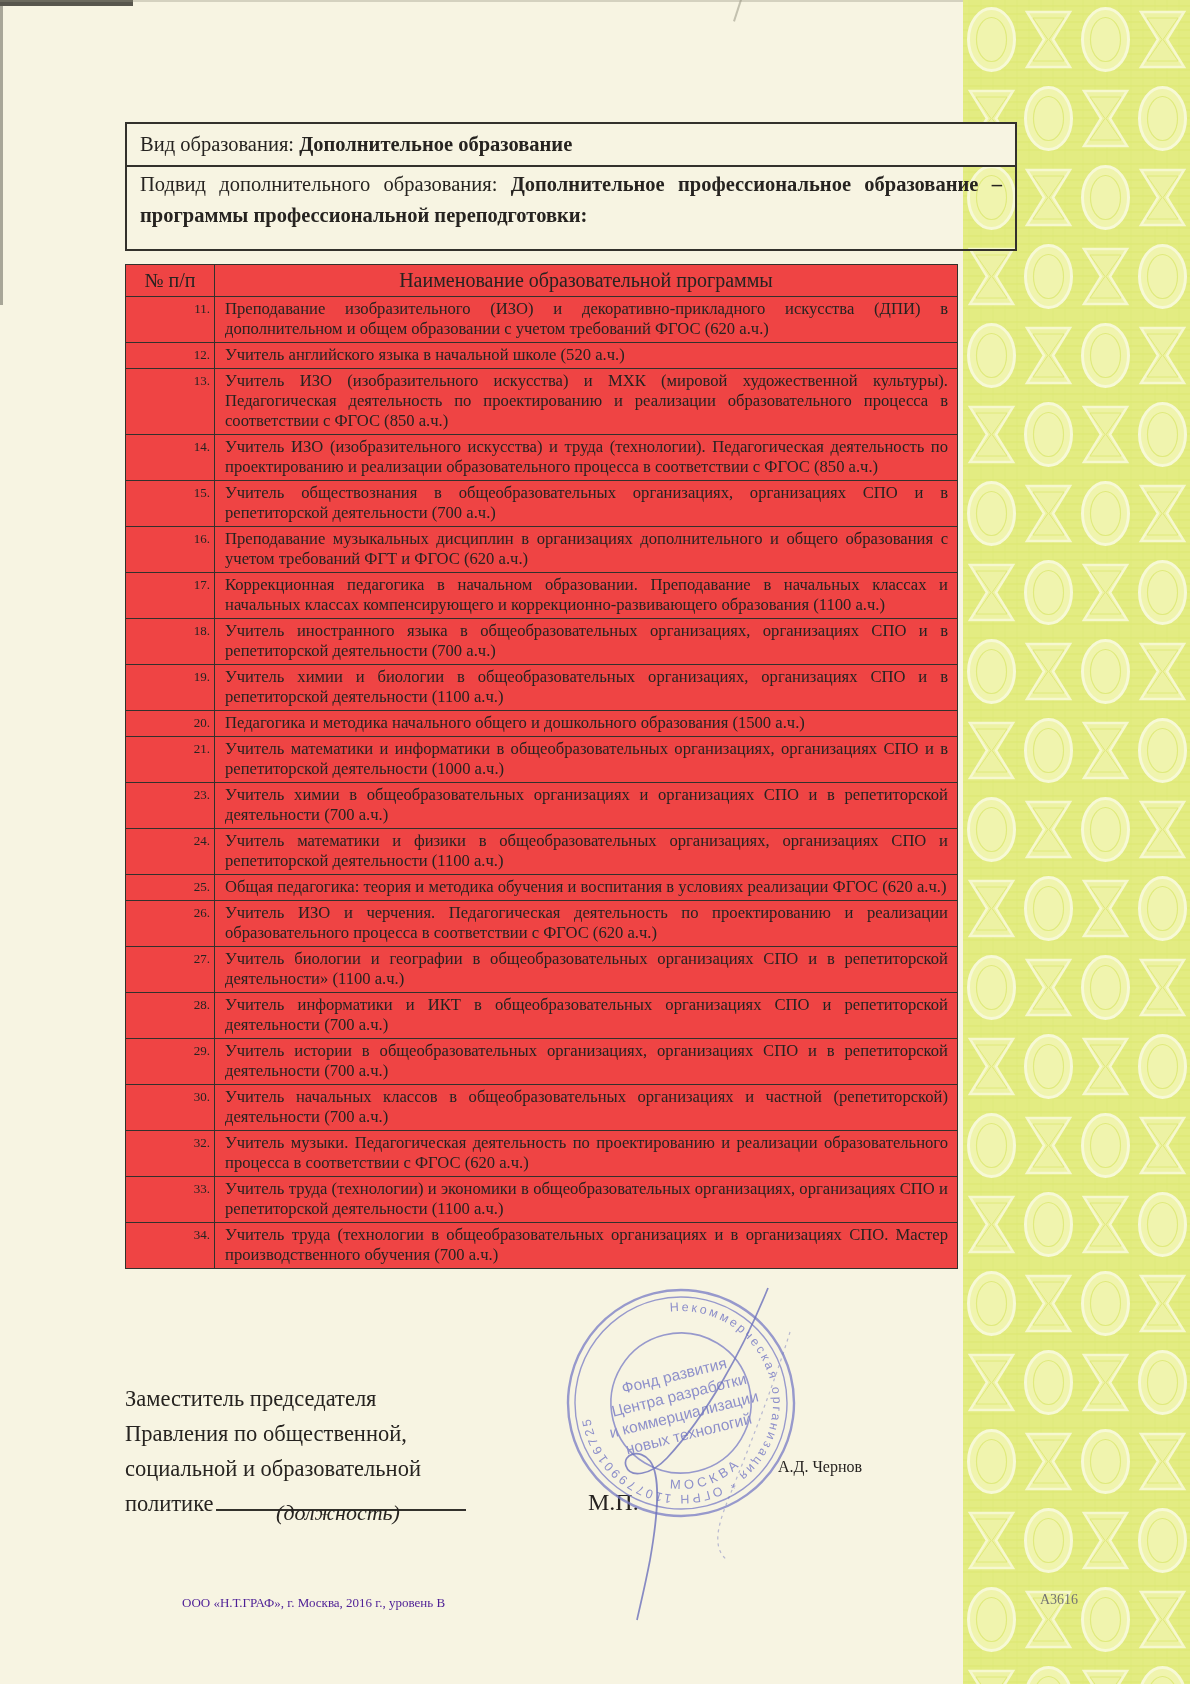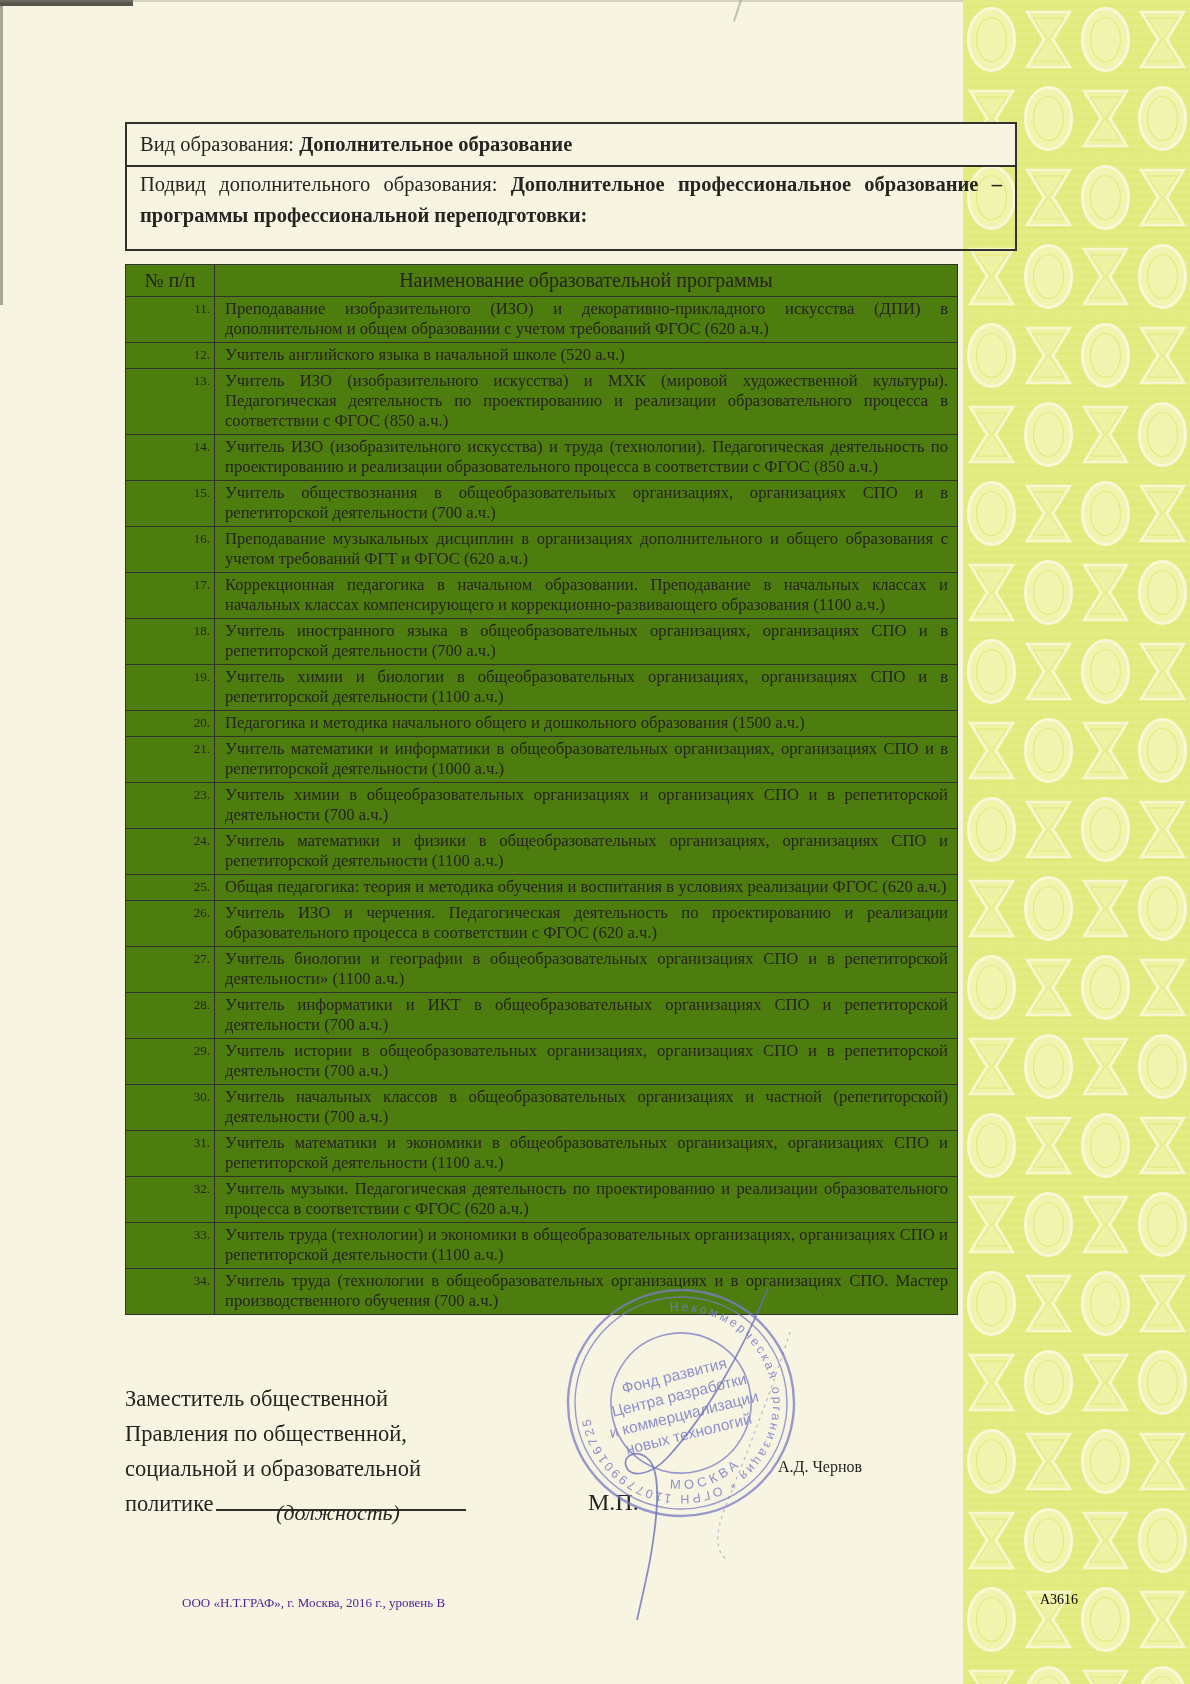--- a/index.html
+++ b/index.html
@@ -30,21 +30,21 @@
   .hdr-box2{
     border:2px solid #33312c;border-top:none;
     padding:2px 13px 18px 13px;
     font-size:20.5px;line-height:31px;
     text-align:justify;
   }
   table.programs{
     margin-top:13px;
     border-collapse:collapse;
     width:833px;
-    background:#4d7c0f;
+    background:#ef4444;
   }
   table.programs th, table.programs td{
     border:1.7px solid #33312c;
   }
   table.programs th{
     font-size:20px;font-weight:normal;
     padding:4px 6px;
     text-align:center;
   }
   table.programs th.num{width:76px;}
@@ -67,21 +67,21 @@
     border-bottom:2px solid #33312c;vertical-align:baseline;
     margin-left:2px;
   }
   .sig-caption{
     position:absolute;left:233px;top:1500px;width:210px;
     font-size:22px;font-style:italic;text-align:center;
   }
   .sig-mp{position:absolute;left:588px;top:1489px;font-size:24px;}
   .sig-name{position:absolute;left:778px;top:1458px;font-size:16px;}
   .footer-left{position:absolute;left:182px;top:1595px;font-size:13px;color:#4c1d95;}
-  .footer-right{position:absolute;left:1040px;top:1592px;font-size:14px;color:#000000;}
+  .footer-right{position:absolute;left:1040px;top:1592px;font-size:14px;color:#737373;}
 
   .stamp{
     position:absolute;left:560px;top:1282px;width:242px;height:242px;
     transform:rotate(-14deg);
     opacity:.85;
   }
   .sig-flourish{position:absolute;left:0;top:0;width:1190px;height:1684px;pointer-events:none;}
 </style>
 </head>
 <body>
@@ -216,41 +216,37 @@
           </tr>
           <tr>
             <td class="num">29.</td>
             <td class="name">Учитель истории в общеобразовательных организациях, организациях СПО и в репетиторской деятельности (700 а.ч.)</td>
           </tr>
           <tr>
             <td class="num">30.</td>
             <td class="name">Учитель начальных классов в общеобразовательных организациях и частной (репетиторской) деятельности (700 а.ч.)</td>
           </tr>
           <tr>
-            <td class="num">31.</td>
-            <td class="name">Учитель математики и экономики в общеобразовательных организациях, организациях СПО и репетиторской деятельности (1100 а.ч.)</td>
-          </tr>
-          <tr>
             <td class="num">32.</td>
             <td class="name">Учитель музыки. Педагогическая деятельность по проектированию и реализации образовательного процесса в соответствии с ФГОС (620 а.ч.)</td>
           </tr>
           <tr>
             <td class="num">33.</td>
             <td class="name">Учитель труда (технологии) и экономики в общеобразовательных организациях, организациях СПО и репетиторской деятельности (1100 а.ч.)</td>
           </tr>
           <tr>
             <td class="num">34.</td>
             <td class="name">Учитель труда (технологии в общеобразовательных организациях и в организациях СПО. Мастер производственного обучения (700 а.ч.)</td>
           </tr>
         </tbody>
     </table>
   </div>
 
   <div class="sig-title">
-    <div>Заместитель общественной</div>
+    <div>Заместитель председателя</div>
     <div>Правления по общественной,</div>
     <div>социальной и образовательной</div>
     <div><span>политике</span><span class="sig-underline"></span></div>
   </div>
   <div class="sig-caption">(должность)</div>
   <div class="sig-mp">М.П.</div>
   <div class="sig-name">А.Д. Чернов</div>
 
   <div class="stamp">
     <svg viewBox="0 0 242 242" width="242" height="242" xmlns="http://www.w3.org/2000/svg">

